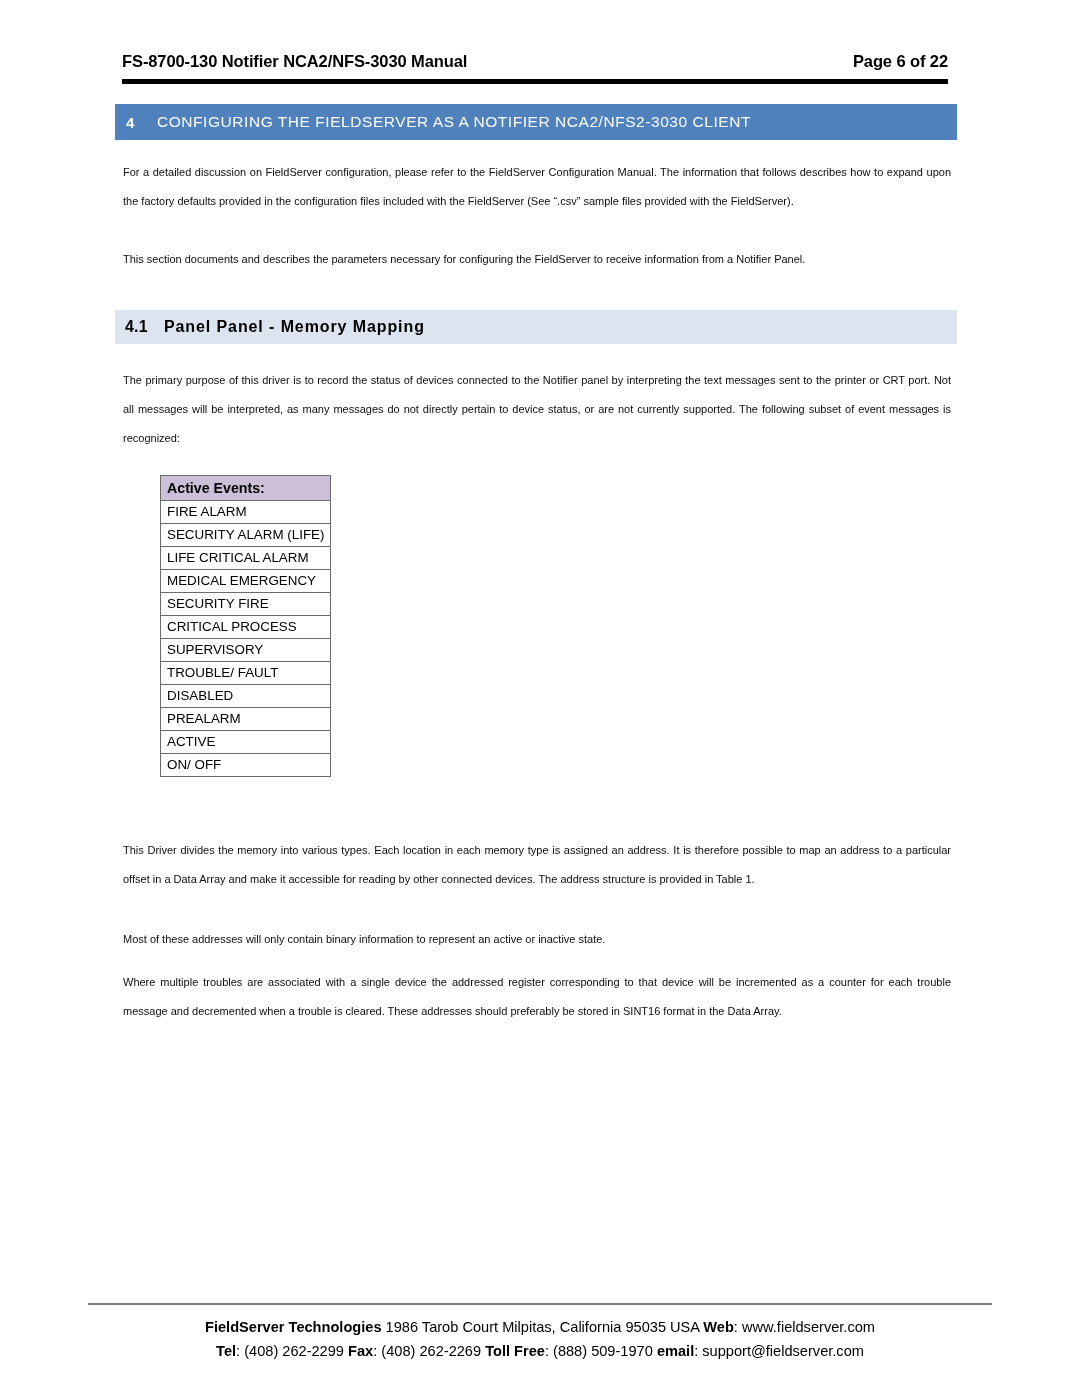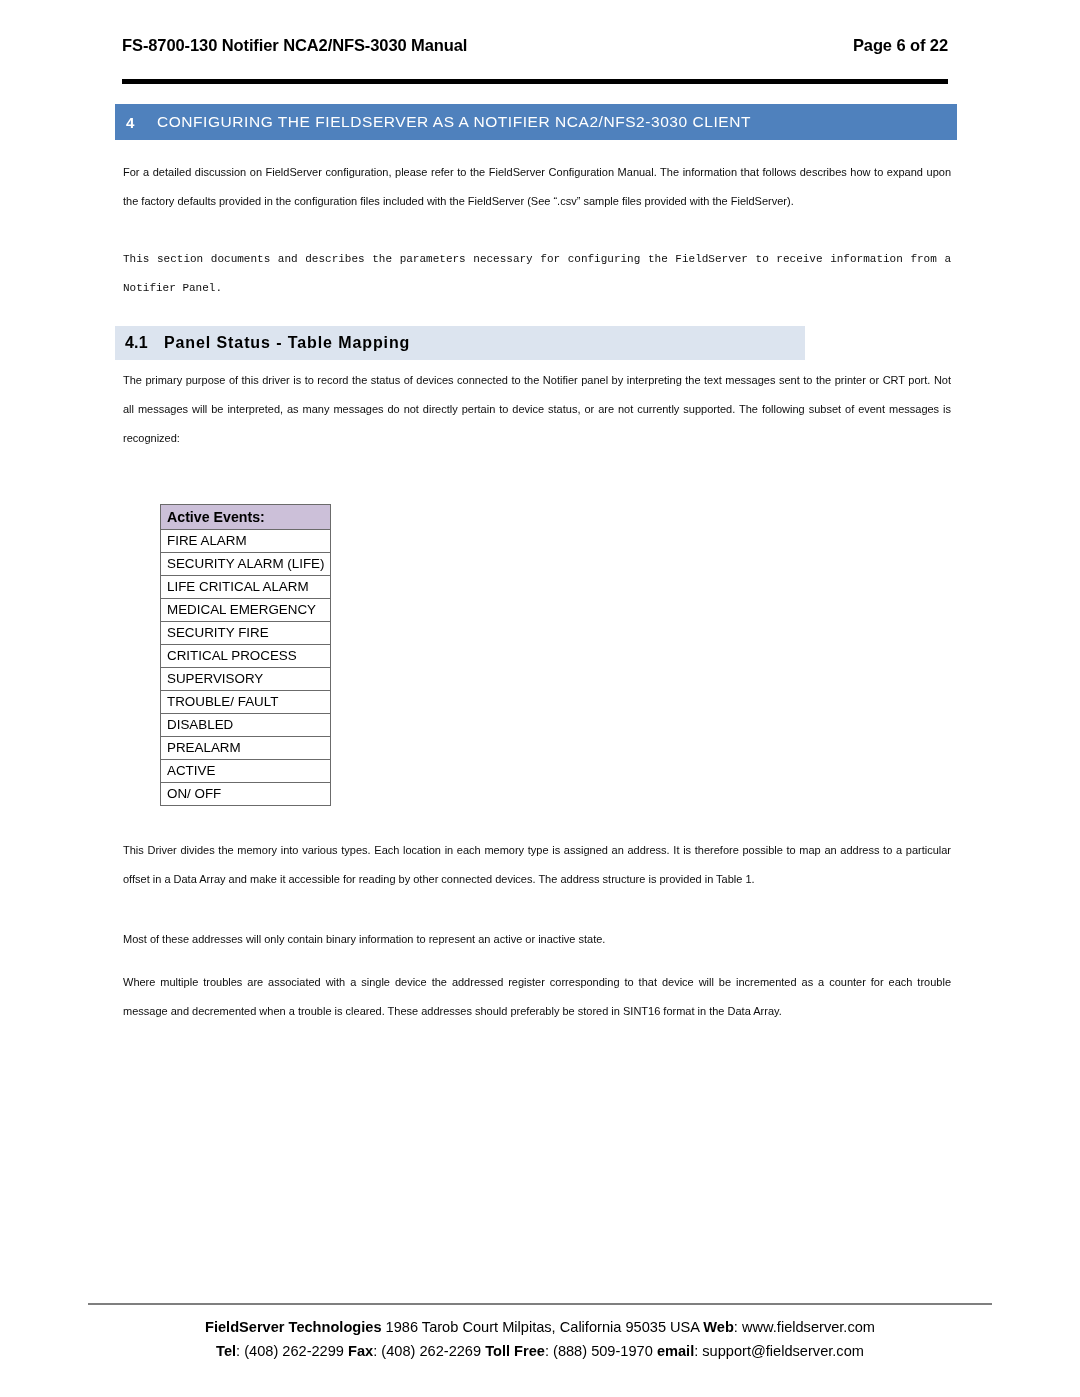--- a/index.html
+++ b/index.html
@@ -20,21 +20,21 @@
     position: relative;
     width: 1080px;
     height: 1397px;
     box-sizing: border-box;
   }
 
   
   .page-header {
     position: absolute;
     left: 122px;
-    top: 36px;
+    top: 52px;
     width: 826px;
     display: flex;
     justify-content: space-between;
     align-items: baseline;
   }
   .header-title,
   .header-page {
     font-size: 16.5px;
     font-weight: bold;
     letter-spacing: -0.1px;
@@ -90,59 +90,58 @@
     line-height: 29px;
     text-align: justify;
     text-justify: inter-word;
     color: #0d0d0d;
   }
   p.para.nojust {
     text-align: left;
   }
 
   .p1 { top: 158px; }
-  .p2 { top: 245px; font-family: Liberation Mono, monospace; }
+  .p2 { top: 245px; }
   .p4 { top: 366px; }
   .p5 { top: 836px; }
   .p6 { top: 925px; }
   .p7 { top: 968px; }
 
   
   .subsection {
     position: absolute;
     left: 115px;
     top: 310px;
-    width: 690px;
+    width: 842px;
     height: 34px;
     background: #DCE4EF;
     display: flex;
     align-items: center;
     box-sizing: border-box;
-    margin-top: 16px;
   }
   .subsection-num {
     font-size: 16px;
     font-weight: bold;
     width: 49px;
     padding-left: 10px;
     box-sizing: border-box;
     letter-spacing: 0.2px;
   }
   .subsection-title {
     font-size: 16px;
     font-weight: bold;
     letter-spacing: 0.9px;
     white-space: nowrap;
   }
 
   
   .events-table {
     position: absolute;
     left: 160px;
-    top: 504px;
+    top: 475px;
     border-collapse: collapse;
     width: 148px;
   }
   .events-table th,
   .events-table td {
     border: 1px solid #6b6b6b;
     text-align: left;
     font-size: 13.4px;
     line-height: 16px;
     padding: 3px 5px 3px 6px;
@@ -202,21 +201,21 @@
   <div class="body-col p1">
     <p class="para">For a detailed discussion on FieldServer configuration, please refer to the FieldServer Configuration Manual.  The information that follows describes how to expand upon the factory defaults provided in the configuration files included with the FieldServer (See “.csv” sample files provided with the FieldServer).</p>
   </div>
 
   <div class="body-col p2">
     <p class="para">This section documents and describes the parameters necessary for configuring the FieldServer to receive information from a Notifier Panel.</p>
   </div>
 
   <div class="subsection">
     <span class="subsection-num">4.1</span>
-    <span class="subsection-title">Panel Status - Table Mapping</span>
+    <span class="subsection-title">Panel Panel - Memory Mapping</span>
   </div>
 
   <div class="body-col p4">
     <p class="para">The primary purpose of this driver is to record the status of devices connected to the Notifier panel by interpreting the text messages sent to the printer or CRT port.  Not all messages will be interpreted, as many messages do not directly pertain to device status, or are not currently supported.  The following subset of event messages is recognized:</p>
   </div>
 
   <table class="events-table">
     <thead>
       <tr>
         <th>Active Events:</th>

